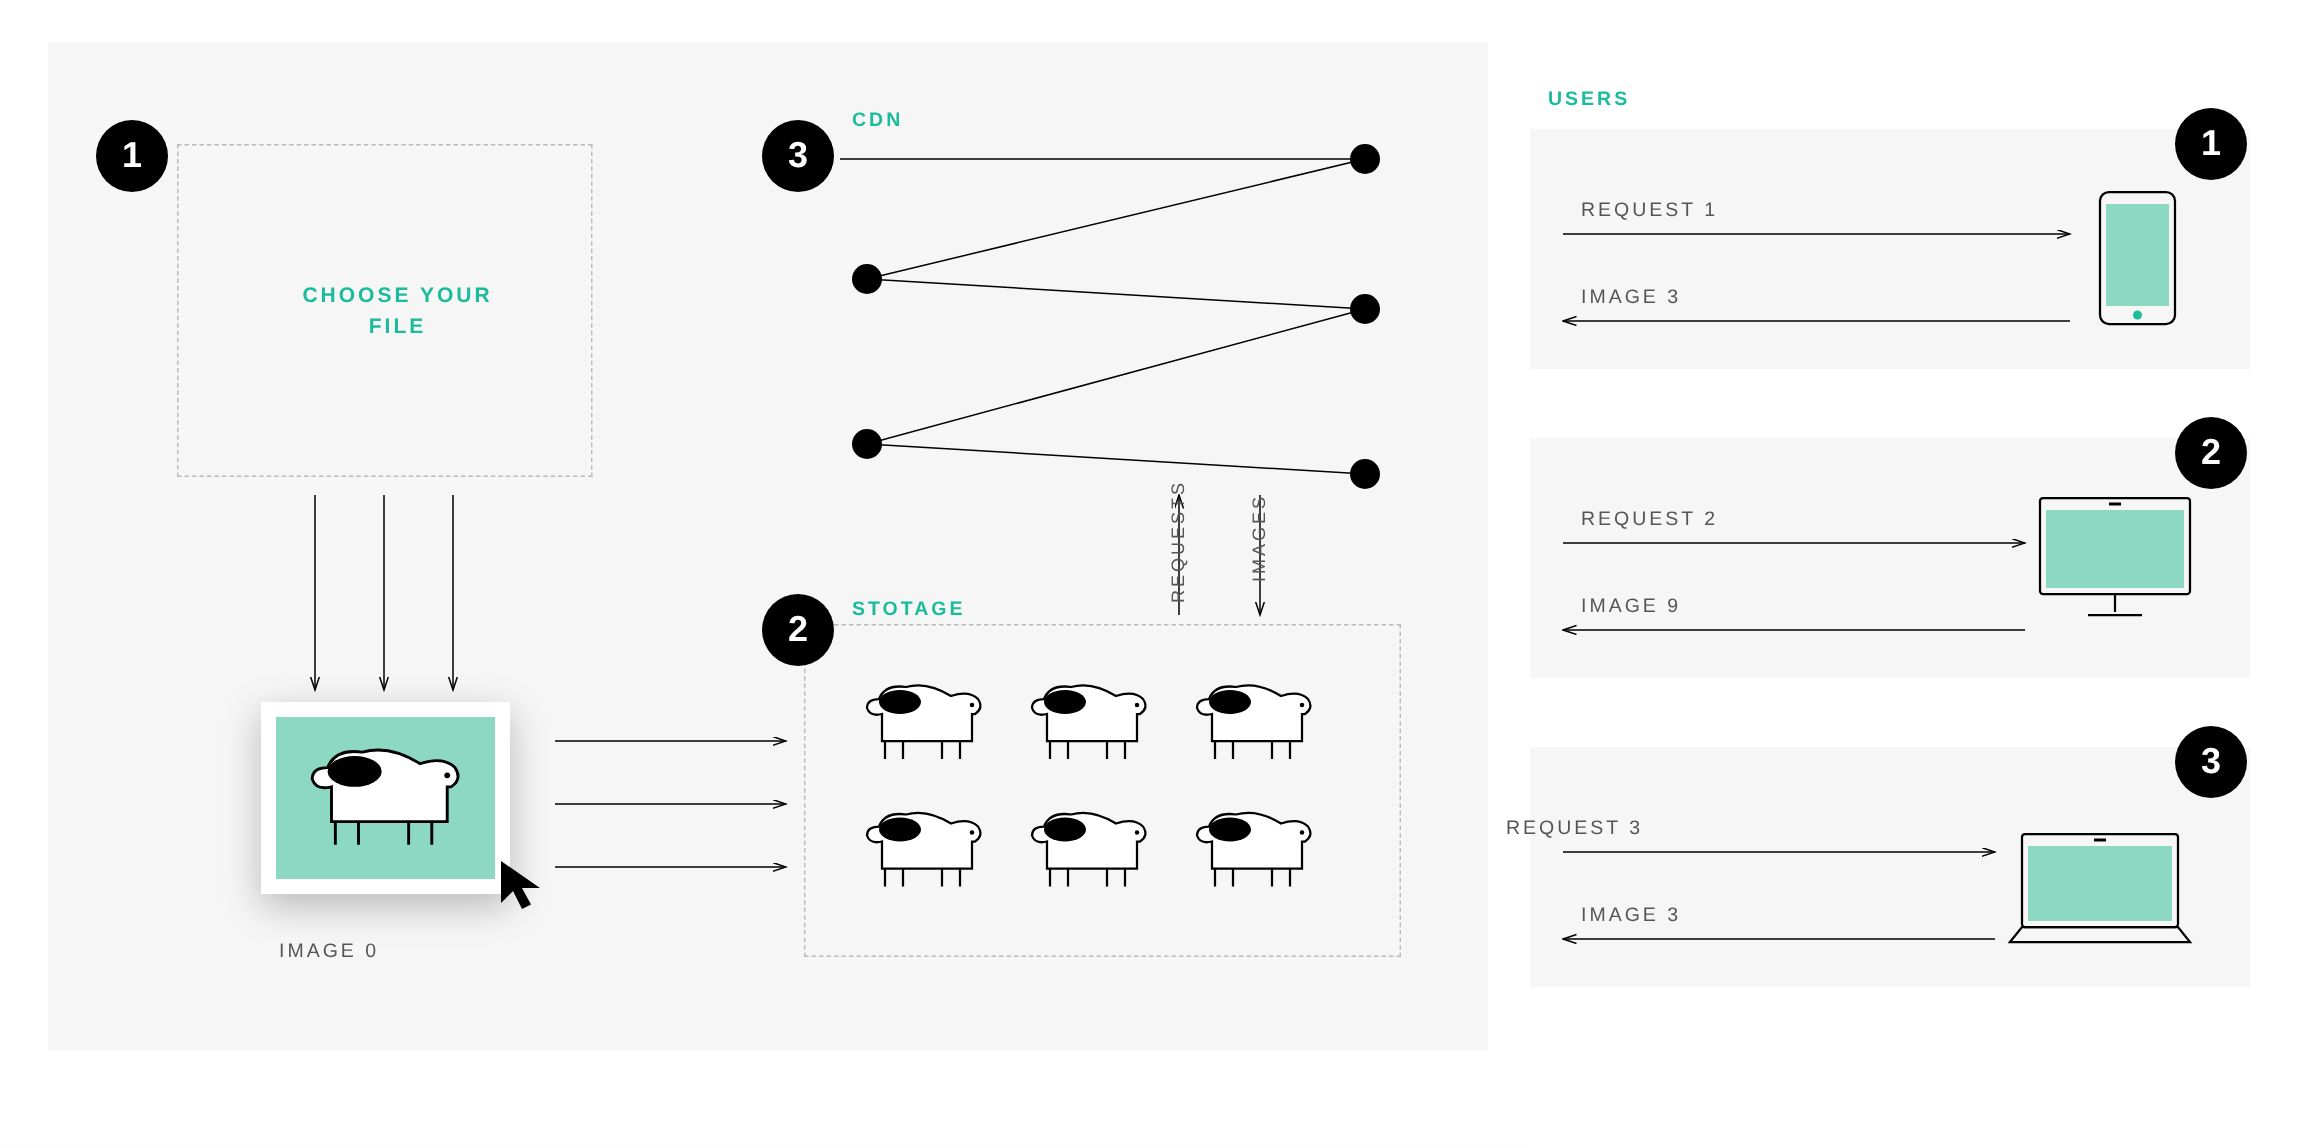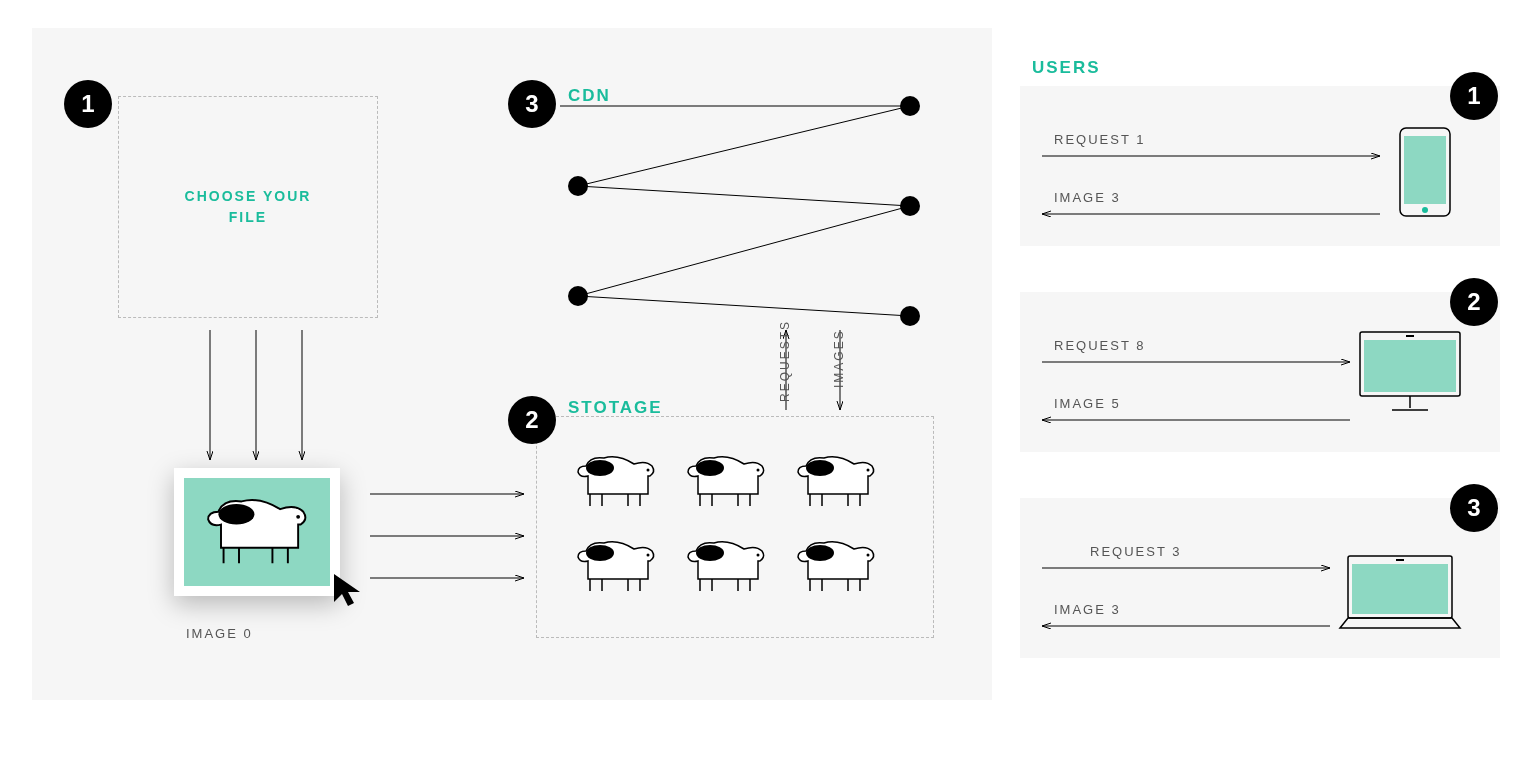--- a/index.html
+++ b/index.html
@@ -5,39 +5,39 @@
   :root{
     --green:#1abc9c;
     --mint:#8dd8c2;
     --bg:#f6f6f6;
     --text:#555;
   }
   html,body{margin:0;padding:0;background:#fff;font-family:Helvetica,Arial,sans-serif;}
   .page{position:relative;width:1536px;height:765px;}
   .panel{position:absolute;background:var(--bg);}
   .badge{position:absolute;width:48px;height:48px;border-radius:50%;background:#000;color:#fff;display:flex;align-items:center;justify-content:center;font-size:24px;font-weight:700;}
-  .label-green{position:absolute;color:var(--green);font-size:17px;font-weight:700;letter-spacing:2px;}
+  .label-green{position:absolute;color:var(--green);font-size:13px;font-weight:700;letter-spacing:2px;}
   .label-grey{position:absolute;color:var(--text);font-size:13px;font-weight:500;letter-spacing:2px;}
   .choose-box{position:absolute;border:1.5px dashed #bbb;display:flex;align-items:center;justify-content:center;text-align:center;}
   .choose-text{color:var(--green);font-size:14px;font-weight:700;letter-spacing:2px;line-height:1.5;}
   .dashed-box{position:absolute;border:1.5px dashed #bbb;}
   .thumb{position:absolute;background:#fff;box-shadow:0 8px 24px rgba(0,0,0,.25);padding:10px;}
   .thumb-inner{background:var(--mint);width:100%;height:100%;}
   svg{position:absolute;overflow:visible;}
   .arrow-text{color:var(--text);font-size:12px;letter-spacing:2px;}
   .rot{transform:rotate(-90deg);transform-origin:left top;}
 </style>
 </head>
 <body>
 
 <div class="page">
 
   <div class="panel" style="left:32px;top:28px;width:960px;height:672px;"></div>
 
-  <div class="choose-box" style="left:118px;top:96px;width:258px;height:220px;">
+  <div class="choose-box" style="left:118px;top:96px;width:258px;height:220px;padding-left:17px;">
     <div class="choose-text">CHOOSE YOUR<br>FILE</div>
   </div>
   <div class="badge" style="left:64px;top:80px;">
       <span>1</span>
     </div>
 
   <svg style="left:0;top:0;" width="1" height="1">
     <defs>
       <marker id="ah" markerWidth="10" markerHeight="10" refX="9" refY="3" orient="auto">
         <path d="M0,0 L9,3 L0,6" fill="none" stroke="#000" stroke-width="1"></path>
@@ -96,21 +96,21 @@
     <use href="#cow" x="230" y="95"></use>
   </svg>
 
   <svg style="left:0;top:0;" width="1" height="1">
     <line x1="786" y1="410" x2="786" y2="330" stroke="#000" stroke-width="1" marker-end="url(#ah)"></line>
     <line x1="840" y1="330" x2="840" y2="410" stroke="#000" stroke-width="1" marker-end="url(#ah)"></line>
   </svg>
   <div class="arrow-text rot" style="position:absolute;left:778px;top:402px;">REQUESTS</div>
   <div class="arrow-text rot" style="position:absolute;left:832px;top:388px;">IMAGES</div>
 
-  <div class="label-green" style="left:568px;top:86px;">CDN</div>
+  <div class="label-green" style="left:568px;top:72px;">CDN</div>
   <div class="badge" style="left:508px;top:80px;">
       <span>3</span>
     </div>
   <svg style="left:0;top:0;" width="1" height="1">
     <circle cx="910" cy="106" r="10" fill="#000"></circle>
     <circle cx="578" cy="186" r="10" fill="#000"></circle>
     <circle cx="910" cy="206" r="10" fill="#000"></circle>
     <circle cx="578" cy="296" r="10" fill="#000"></circle>
     <circle cx="910" cy="316" r="10" fill="#000"></circle>
     <line x1="560" y1="106" x2="910" y2="106" stroke="#000" stroke-width="1"></line>
@@ -136,40 +136,40 @@
   <svg style="left:1398px;top:126px;" width="60" height="96">
     <rect x="2" y="2" width="50" height="88" rx="6" fill="none" stroke="#000" stroke-width="1.5"></rect>
     <rect x="6" y="10" width="42" height="68" fill="var(--mint)"></rect>
     <circle cx="27" cy="84" r="3" fill="var(--green)"></circle>
   </svg>
 
   <div class="panel" style="left:1020px;top:292px;width:480px;height:160px;"></div>
   <div class="badge" style="left:1450px;top:278px;">
       <span>2</span>
     </div>
-  <div class="label-grey" style="left:1054px;top:338px;">REQUEST 8</div>
-  <div class="label-grey" style="left:1054px;top:396px;">IMAGE 5</div>
+  <div class="label-grey" style="left:1054px;top:338px;">REQUEST 2</div>
+  <div class="label-grey" style="left:1054px;top:396px;">IMAGE 9</div>
   <svg style="left:0;top:0;" width="1" height="1">
     <line x1="1042" y1="362" x2="1350" y2="362" stroke="#000" stroke-width="1" marker-end="url(#ah)"></line>
     <line x1="1350" y1="420" x2="1042" y2="420" stroke="#000" stroke-width="1" marker-end="url(#ah)"></line>
   </svg>
 
   <svg style="left:1358px;top:330px;" width="110" height="90">
     <rect x="2" y="2" width="100" height="64" rx="2" fill="none" stroke="#000" stroke-width="1.5"></rect>
     <rect x="6" y="10" width="92" height="52" fill="var(--mint)"></rect>
     <line x1="48" y1="6" x2="56" y2="6" stroke="#000" stroke-width="2"></line>
     <line x1="52" y1="66" x2="52" y2="78" stroke="#000" stroke-width="1.5"></line>
     <line x1="34" y1="80" x2="70" y2="80" stroke="#000" stroke-width="1.5"></line>
   </svg>
 
   <div class="panel" style="left:1020px;top:498px;width:480px;height:160px;"></div>
   <div class="badge" style="left:1450px;top:484px;">
       <span>3</span>
     </div>
-  <div class="label-grey" style="left:1090px;top:544px;">REQUEST 3</div>
+  <div class="label-grey" style="left:1004px;top:544px;">REQUEST 3</div>
   <div class="label-grey" style="left:1054px;top:602px;text-align:right;">IMAGE 3</div>
   <svg style="left:0;top:0;" width="1" height="1">
     <line x1="1042" y1="568" x2="1330" y2="568" stroke="#000" stroke-width="1" marker-end="url(#ah)"></line>
     <line x1="1330" y1="626" x2="1042" y2="626" stroke="#000" stroke-width="1" marker-end="url(#ah)"></line>
   </svg>
 
   <svg style="left:1334px;top:554px;" width="140" height="84">
     <rect x="14" y="2" width="104" height="62" rx="2" fill="none" stroke="#000" stroke-width="1.5"></rect>
     <rect x="18" y="10" width="96" height="50" fill="var(--mint)"></rect>
     <line x1="62" y1="6" x2="70" y2="6" stroke="#000" stroke-width="2"></line>

